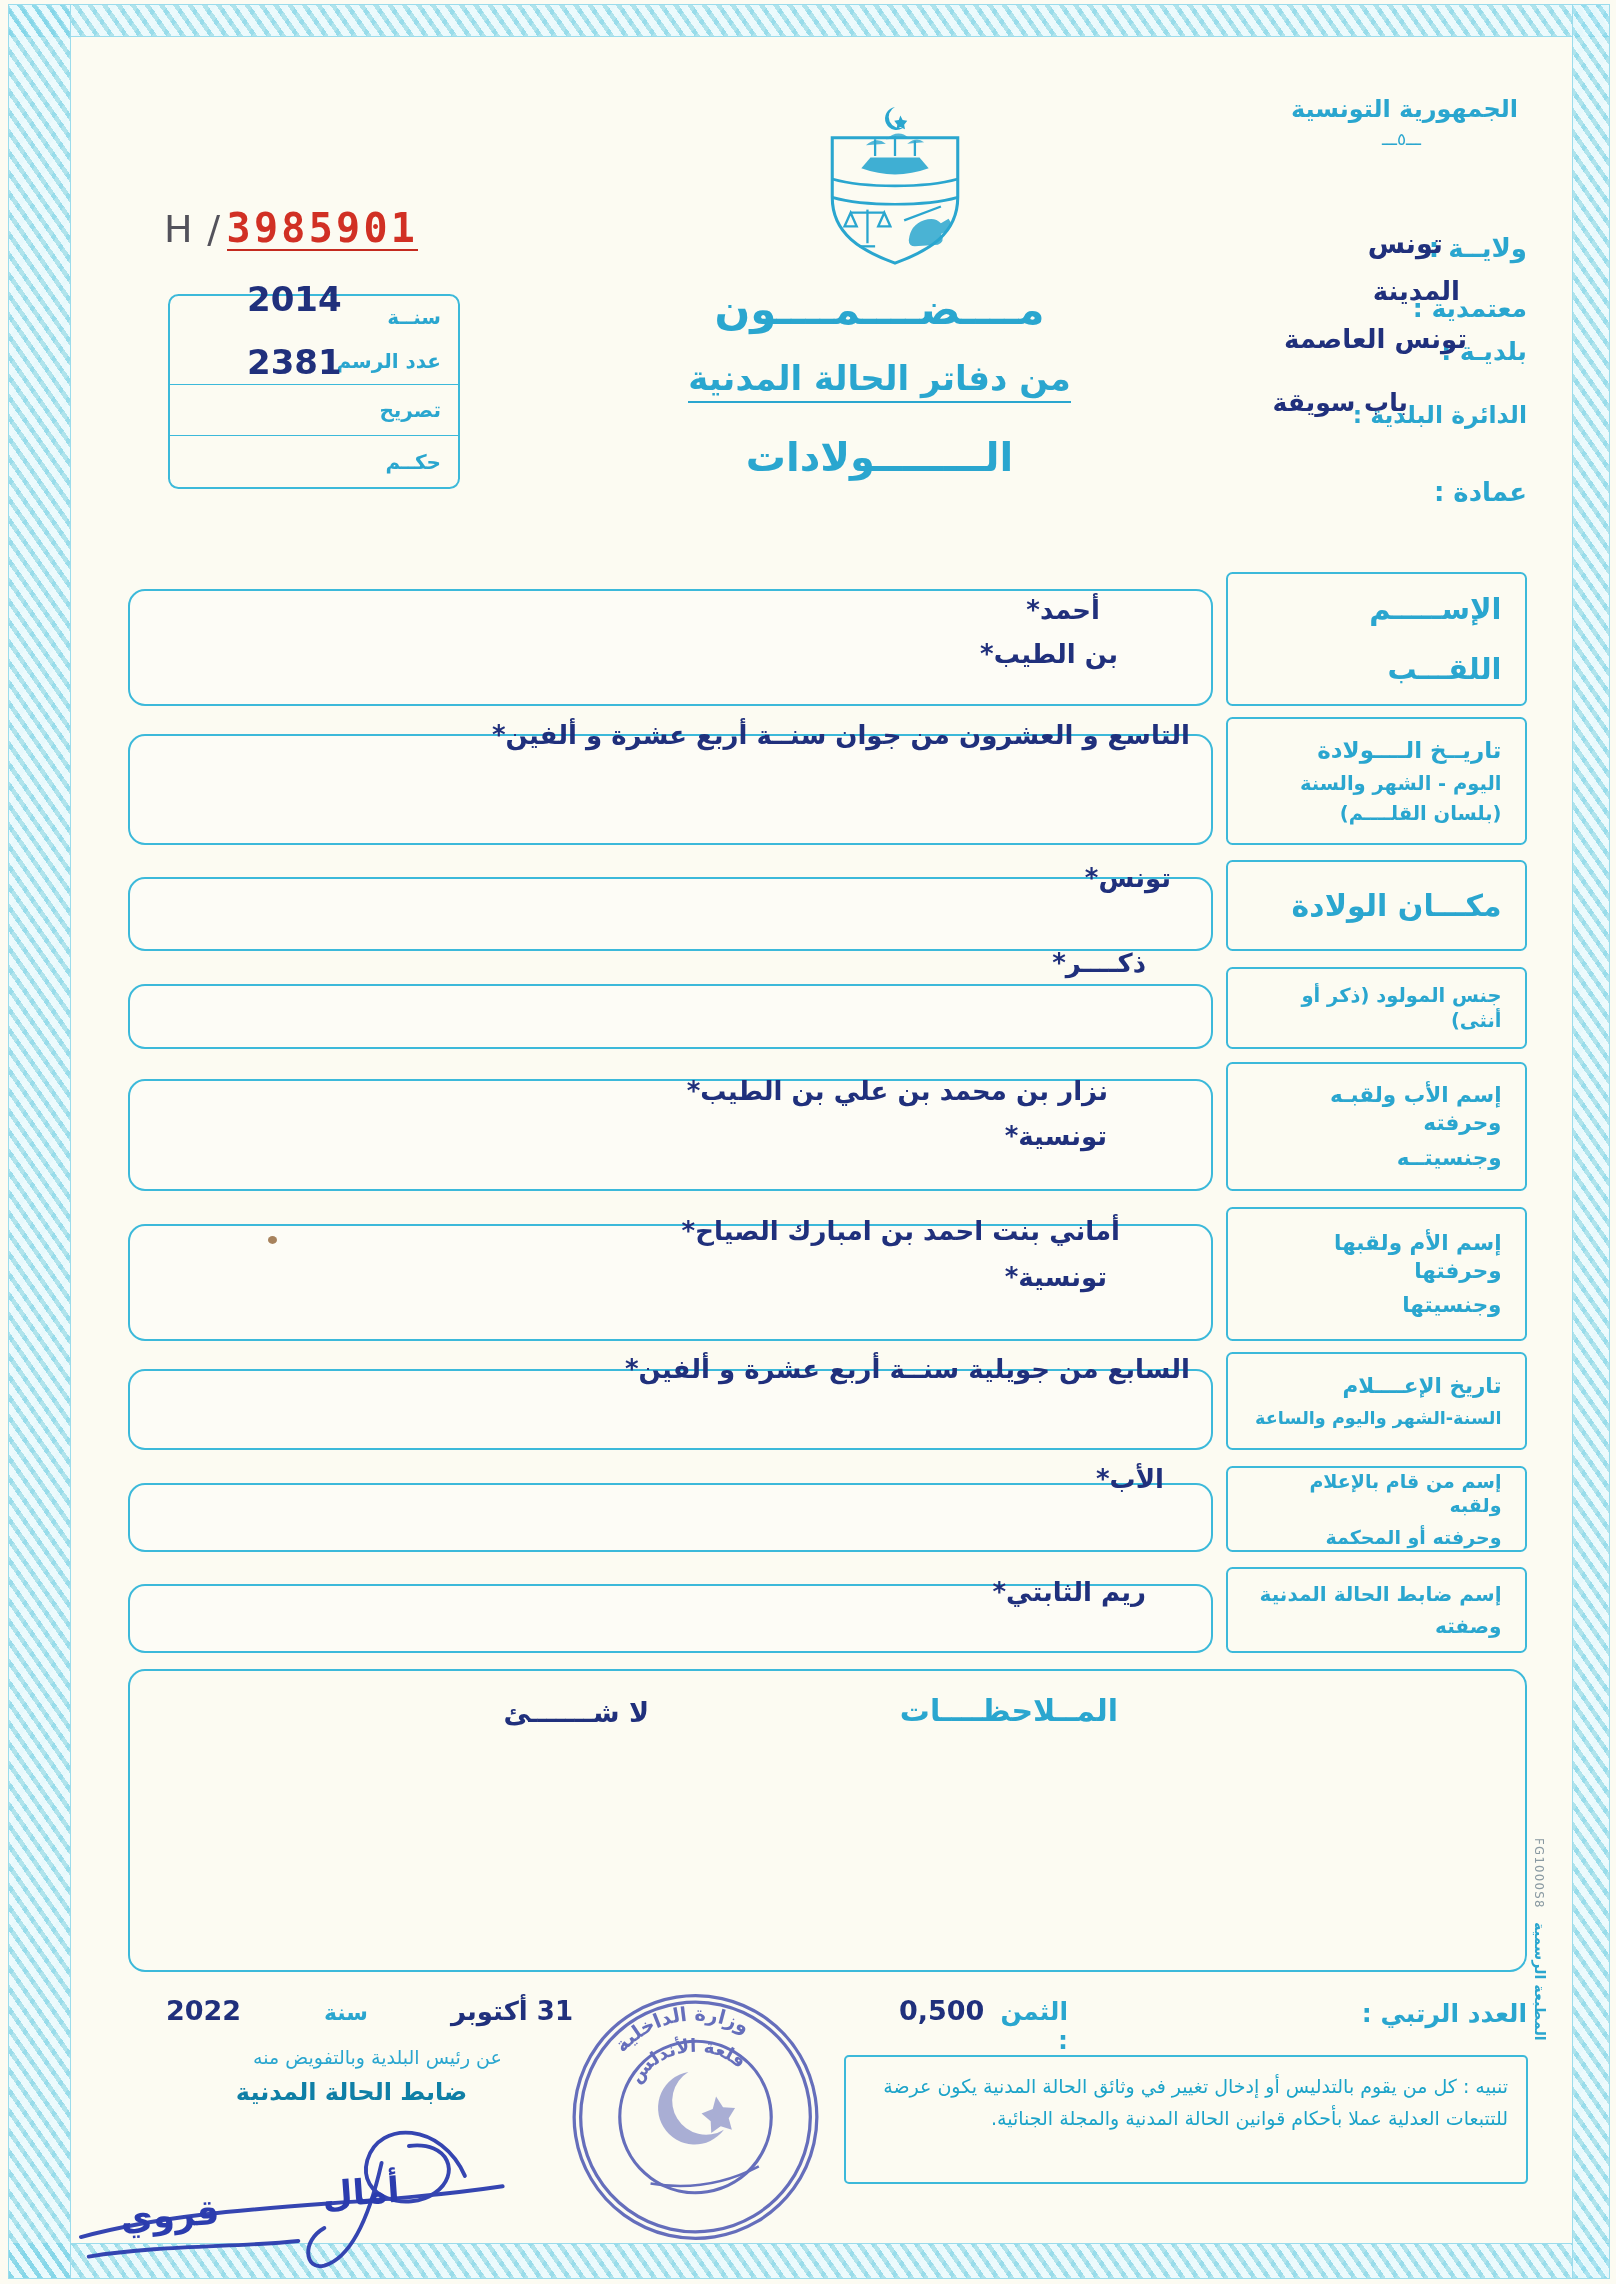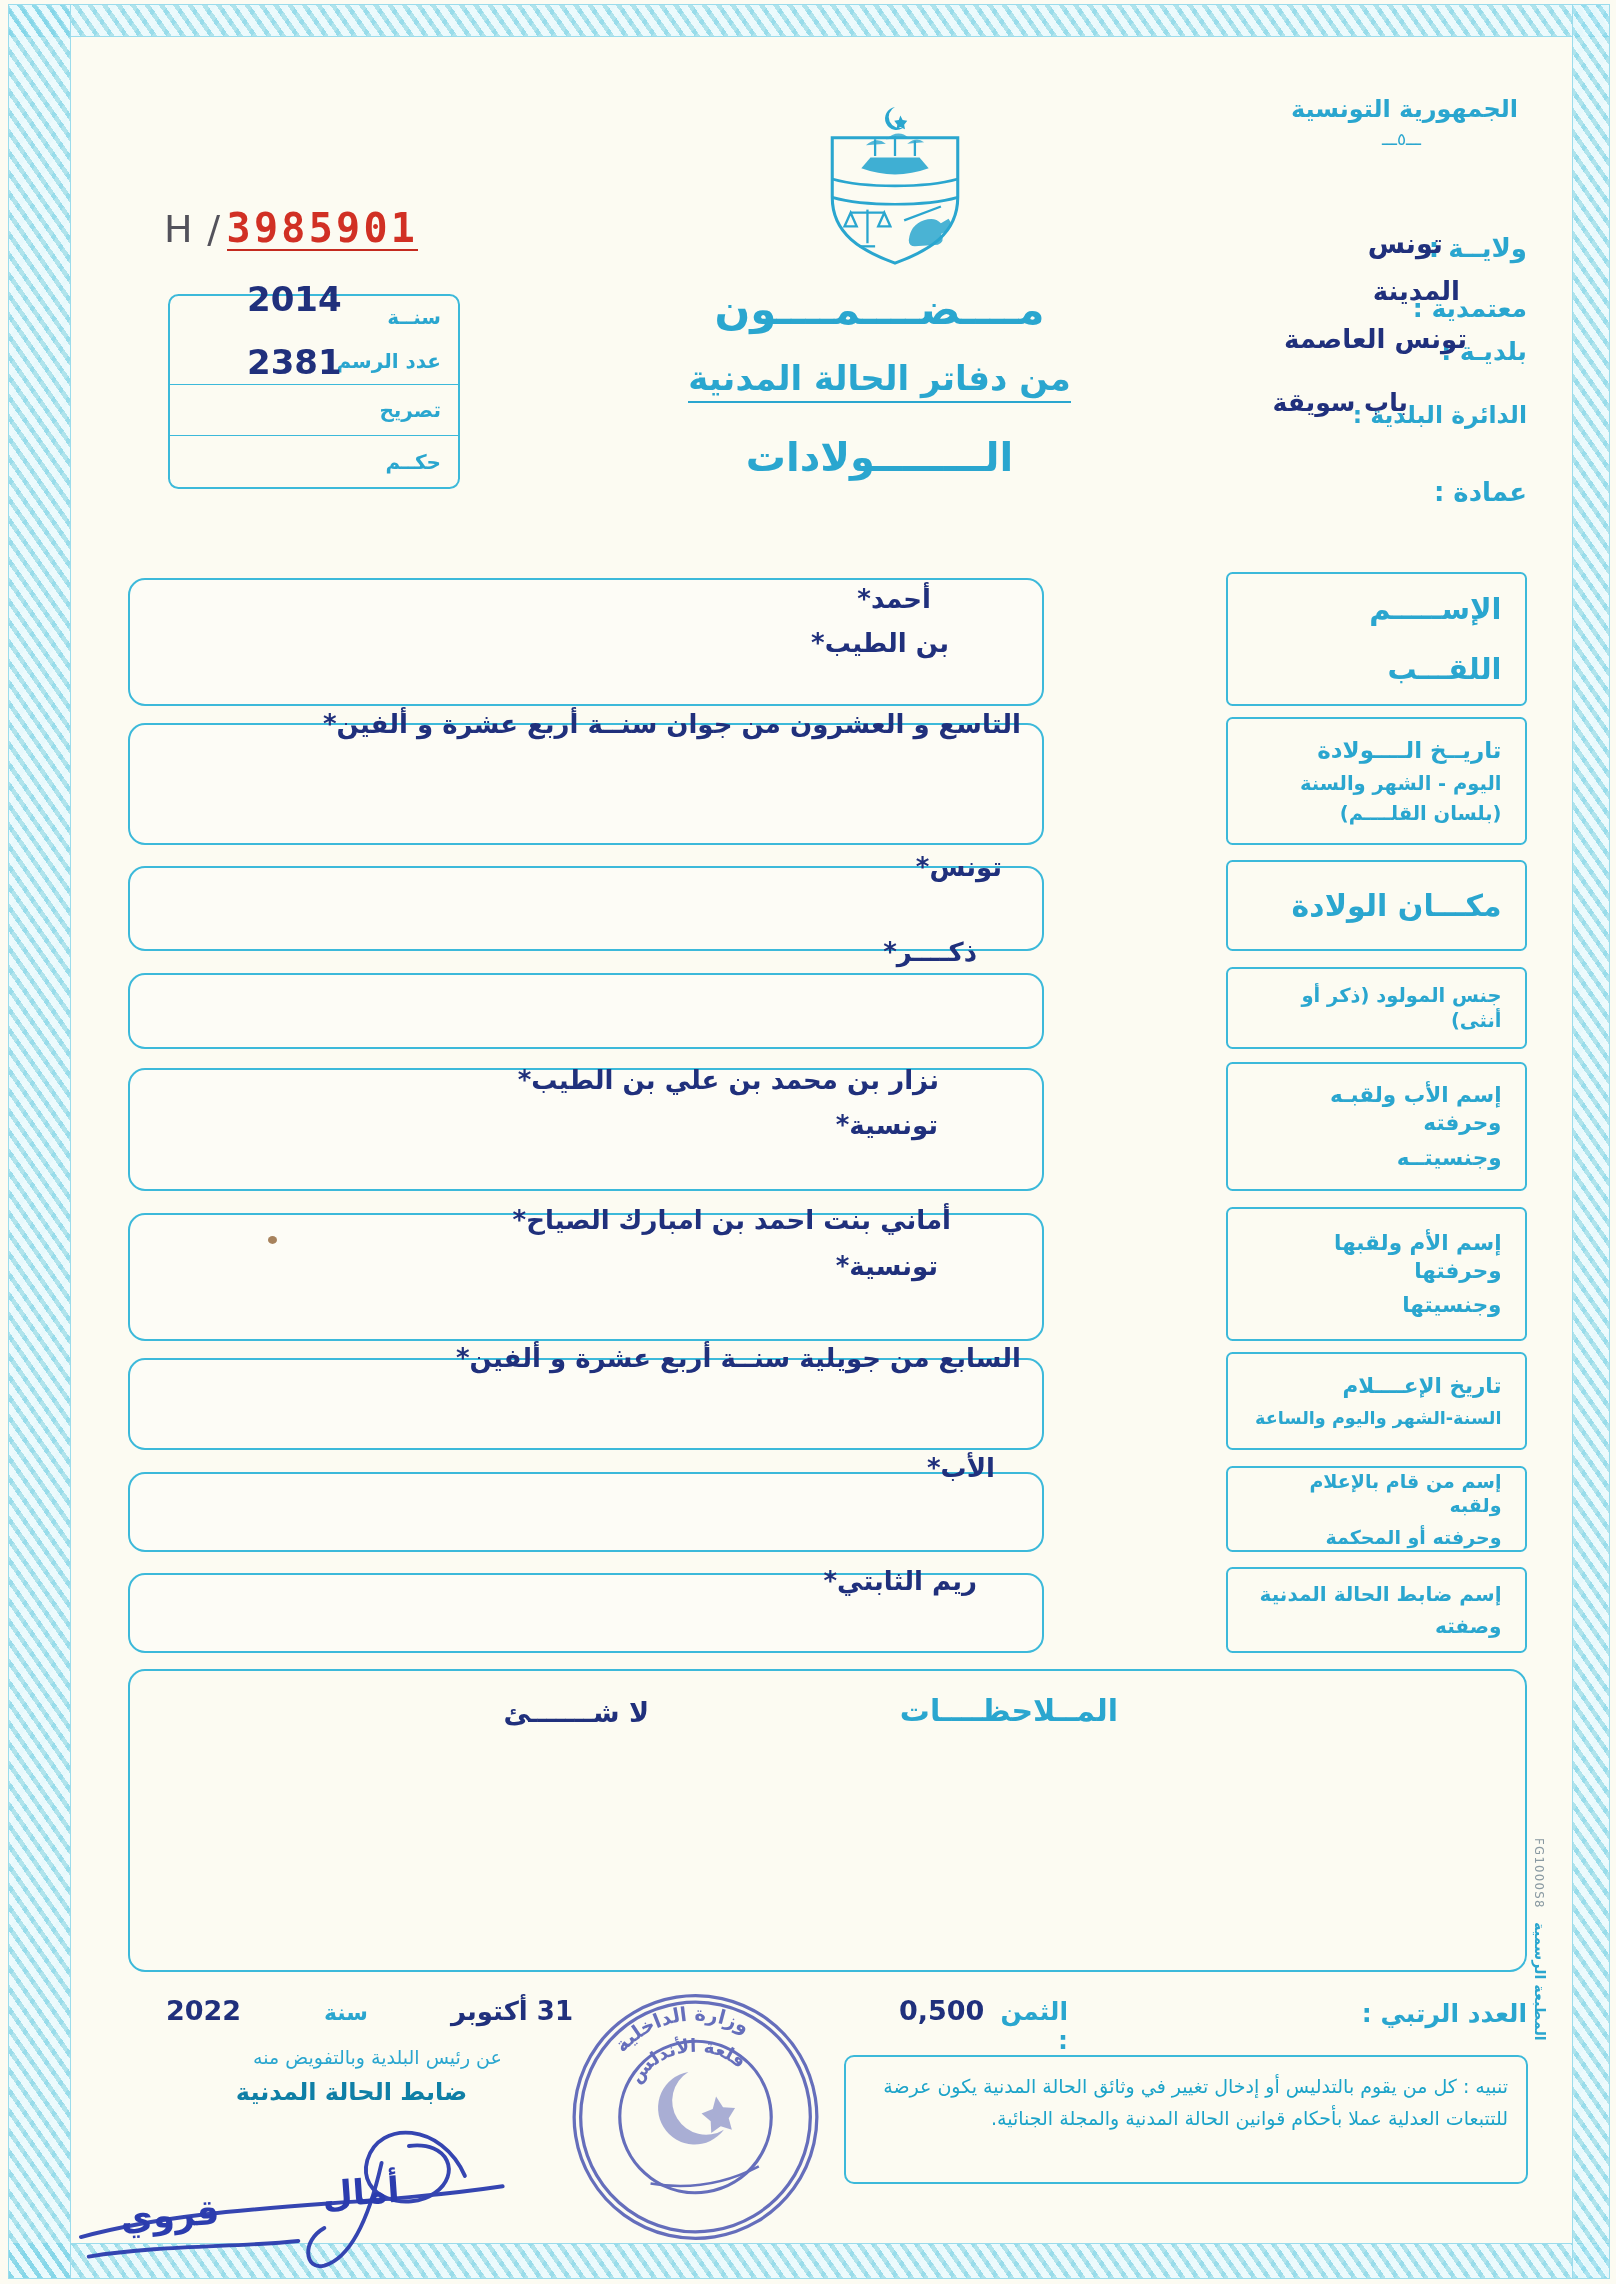--- a/index.html
+++ b/index.html
@@ -53,21 +53,21 @@
 
   
   .titles{position:absolute;left:557px;top:285px;width:645px;text-align:center;color:var(--cy);direction:rtl;}
   .t1{font-size:42px;font-weight:bold;letter-spacing:1.3px;}
   .t2{font-size:34px;font-weight:bold;margin-top:23.5px;}
   .t2 span{border-bottom:2.6px solid var(--cy);padding-bottom:3.3px;}
   .t3{font-size:40px;font-weight:bold;margin-top:36px;letter-spacing:2px;}
 
   
   .frow{position:absolute;left:128px;width:1399px;}
-  .vbox{position:absolute;left:0;top:6px;bottom:0;width:916px;border:2px solid var(--bd);border-radius:17px;background:rgba(255,255,255,.30);}
+  .vbox{position:absolute;left:0;top:17px;bottom:0;width:1085px;border:2px solid var(--bd);border-radius:17px;background:rgba(255,255,255,.30);}
   .lbox{position:absolute;right:0;top:0;bottom:0;width:301px;border:2px solid var(--bd);border-radius:6.5px;
         direction:rtl;display:flex;flex-direction:column;justify-content:center;gap:6.5px;
         padding:7.8px 23.5px;color:var(--cy);font-weight:bold;font-size:21.5px;line-height:1.3;}
   .val{position:absolute;color:var(--nv);font-weight:bold;font-size:26px;white-space:nowrap;direction:rtl;}
   .r1{top:572px;height:134px;}  .r1 .lbox{font-size:29px;justify-content:space-between;padding-top:17px;padding-bottom:15px;}
   .r1 .v1{top:3.9px;right:111px;} .r1 .v2{top:48px;right:93px;}
   .r2{top:717px;height:128px;} .r2 .lbox{font-size:19.5px;gap:5.2px;}
   .r2 .v1{top:-15.6px;right:21px;}
   .r3{top:860px;height:91px;} .r3 .lbox{font-size:30px;}
   .r3 .v1{top:-15.6px;right:40px;}
@@ -88,21 +88,21 @@
   
   .notes{position:absolute;left:128px;top:1669px;width:1399px;height:303px;border:2px solid var(--bd);border-radius:17px;}
   .notes .nt{position:absolute;right:407px;top:22px;font-size:30px;font-weight:bold;color:var(--cy);letter-spacing:1.3px;direction:rtl;}
   .notes .nv{position:absolute;right:876px;top:26px;font-size:27px;font-weight:bold;color:var(--nv);direction:rtl;}
 
   
   .fserial{position:absolute;right:89px;top:1999px;font-size:25px;font-weight:bold;color:var(--cy);direction:rtl;}
   .fprice{position:absolute;left:899px;top:1995px;width:169px;display:flex;gap:14.3px;direction:rtl;align-items:baseline;}
   .fprice .pl{font-size:25px;font-weight:bold;color:var(--cy);}
   .fprice .pv{font-size:27px;font-weight:bold;color:var(--nv);direction:ltr;}
-  .warn{position:absolute;left:844px;top:2055px;width:684px;height:129px;border:2px solid var(--bd);border-radius:10px;
+  .warn{position:absolute;left:844px;top:2055px;width:684px;height:129px;border:2px solid var(--bd);border-radius:5px;
         padding:13px 18px;direction:rtl;color:#1ba3c9;font-size:19px;line-height:1.7;text-align:right;}
   .fdate{position:absolute;left:166px;top:1995px;width:407px;display:flex;direction:rtl;justify-content:space-between;align-items:baseline;}
   .fdate .dm{font-size:26px;font-weight:bold;color:var(--nv);}
   .fdate .yl{font-size:22px;font-weight:bold;color:var(--cy);}
   .fdate .yv{font-size:27px;font-weight:bold;color:var(--nv);direction:ltr;}
   .fdel{position:absolute;left:195px;top:2046px;width:365px;font-size:19px;color:var(--cy);direction:rtl;text-align:center;}
   .foff{position:absolute;left:195px;top:2078px;width:313px;font-size:24px;font-weight:bold;color:#0f7fa6;direction:rtl;text-align:center;}
   .sig{position:absolute;left:43px;top:2103px;}
   .stamp{position:absolute;left:565px;top:1980px;opacity:.82;}
   .sideprint{position:absolute;right:68px;top:1922px;writing-mode:vertical-rl;font-size:14.3px;color:var(--cy);font-weight:bold;}

